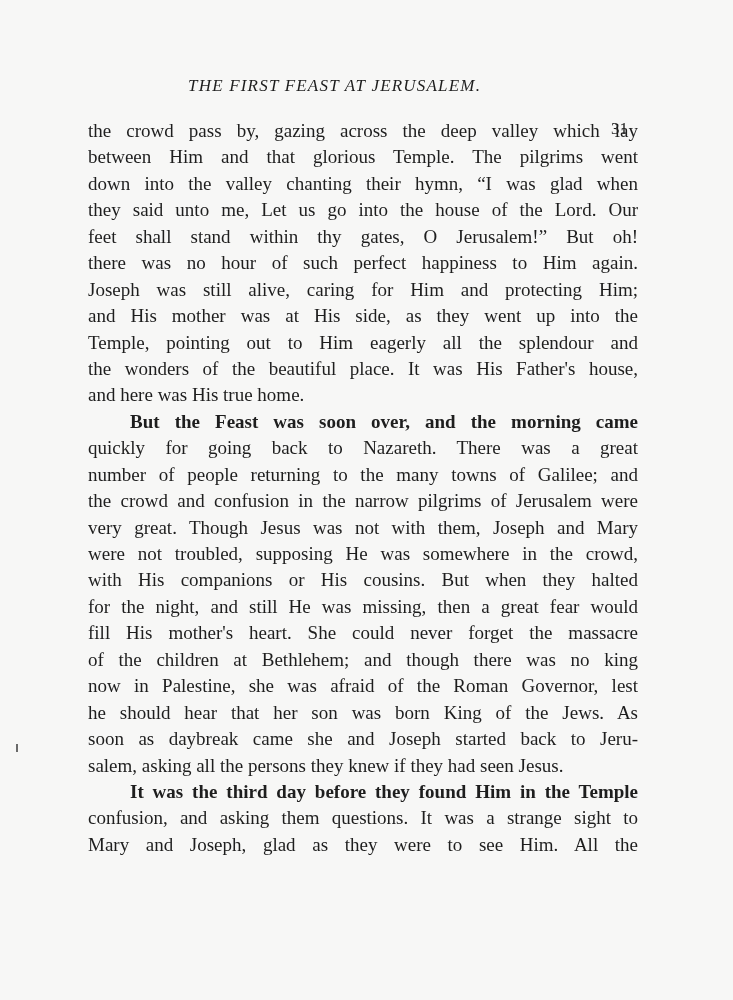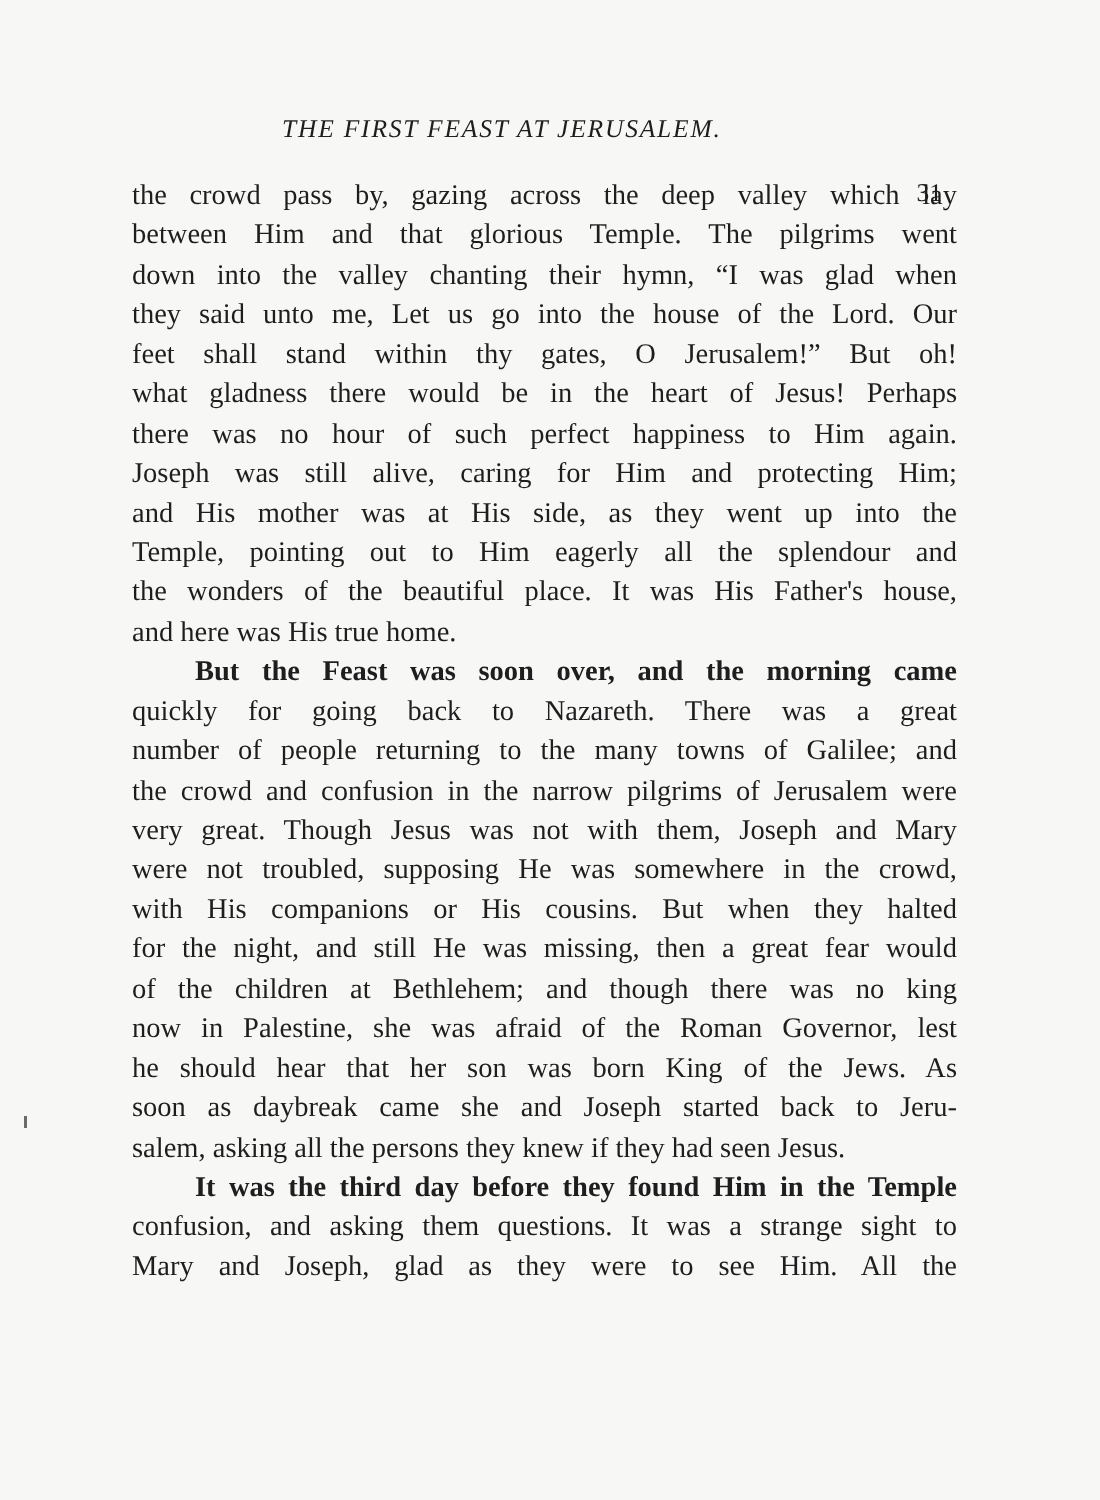--- a/index.html
+++ b/index.html
@@ -88,38 +88,38 @@
   </div>
 
   <div class="body-text">
 
     <div>
       <span class="line">the crowd pass by, gazing across the deep valley which lay</span>
       <span class="line">between Him and that glorious Temple.  The pilgrims went</span>
       <span class="line">down into the valley chanting their hymn, “I was glad when</span>
       <span class="line">they said unto me, Let us go into the house of the Lord.  Our</span>
       <span class="line">feet shall stand within thy gates, O Jerusalem!”  But oh!</span>
-      <span class="line">what gladness there would be in the heart of Jesus!  Perhaps</span>
       <span class="line">there was no hour of such perfect happiness to Him again.</span>
       <span class="line">Joseph was still alive, caring for Him and protecting Him;</span>
       <span class="line">and His mother was at His side, as they went up into the</span>
       <span class="line">Temple, pointing out to Him eagerly all the splendour and</span>
       <span class="line">the wonders of the beautiful place.  It was His Father's house,</span>
       <span class="line last">and here was His true home.</span>
     </div>
 
     <div>
       <span class="line indent">But the Feast was soon over, and the morning came</span>
       <span class="line">quickly for going back to Nazareth.  There was a great</span>
       <span class="line">number of people returning to the many towns of Galilee; and</span>
       <span class="line">the crowd and confusion in the narrow pilgrims of Jerusalem were</span>
       <span class="line">very great.  Though Jesus was not with them, Joseph and Mary</span>
       <span class="line">were not troubled, supposing He was somewhere in the crowd,</span>
       <span class="line">with His companions or His cousins.  But when they halted</span>
       <span class="line">for the night, and still He was missing, then a great fear would</span>
+      <span class="line">fill His mother's heart.  She could never forget the massacre</span>
       <span class="line">of the children at Bethlehem; and though there was no king</span>
       <span class="line">now in Palestine, she was afraid of the Roman Governor, lest</span>
       <span class="line">he should hear that her son was born King of the Jews.  As</span>
       <span class="line">soon as daybreak came she and Joseph started back to Jeru-</span>
       <span class="line last">salem, asking all the persons they knew if they had seen Jesus.</span>
     </div>
 
     <div>
       <span class="line indent">It was the third day before they found Him in the Temple</span>
       <span class="line">confusion, and asking them questions.  It was a strange sight to</span>

